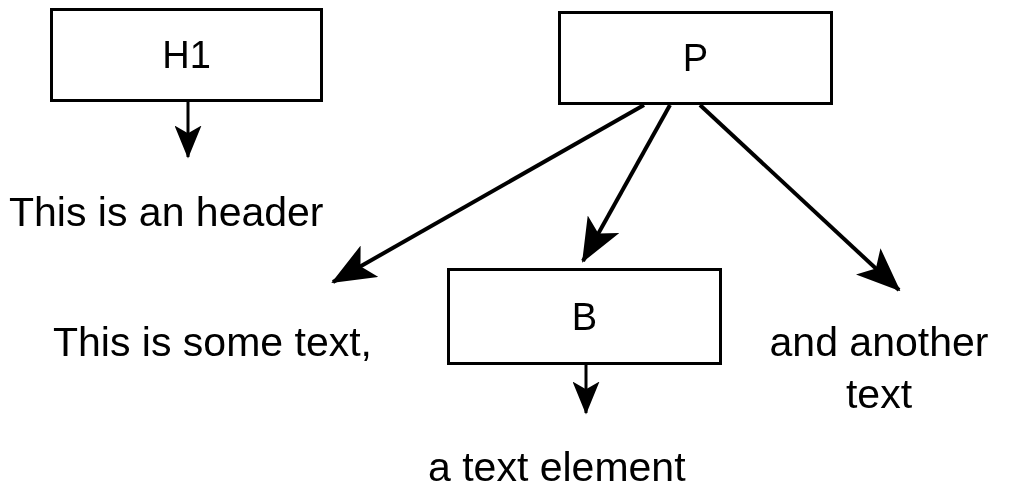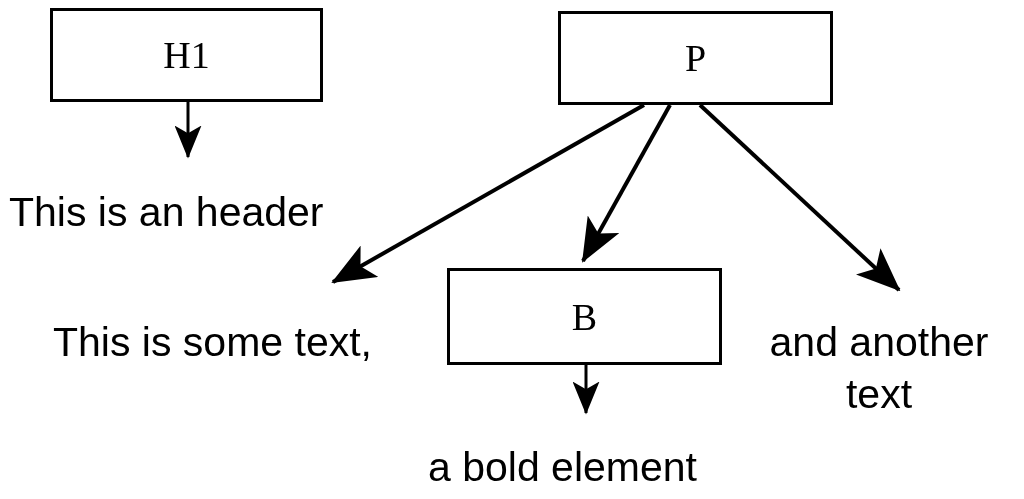--- a/index.html
+++ b/index.html
@@ -30,21 +30,21 @@
     position: absolute;
     box-sizing: border-box;
     background: #ffffff;
     border: 3px solid #000000;
     display: flex;
     align-items: center;
     justify-content: center;
     z-index: 2;
   }
   .node-label {
-    font-family: Liberation Serif, serif;
+    font-family: Liberation Sans, sans-serif;
     font-size: 38px;
     line-height: 1;
     color: #000000;
     letter-spacing: 0px;
   }
   .caption {
     position: absolute;
     font-family: "Liberation Sans", sans-serif;
     font-size: 41px;
     line-height: 52px;
@@ -101,15 +101,15 @@
   <div class="node-box" id="node-b">
     <span class="node-label">B</span>
   </div>
 
   <div class="caption" id="caption-header">This is an header</div>
 
   <div class="caption centered" id="caption-another-text">and another text</div>
 
   <div class="caption" id="caption-some-text">This is some text,</div>
 
-  <div class="caption" id="caption-bold-element">a bold element</div>
+  <div class="caption" id="caption-bold-element">a text element</div>
 
 </div>
 
 </body></html>

